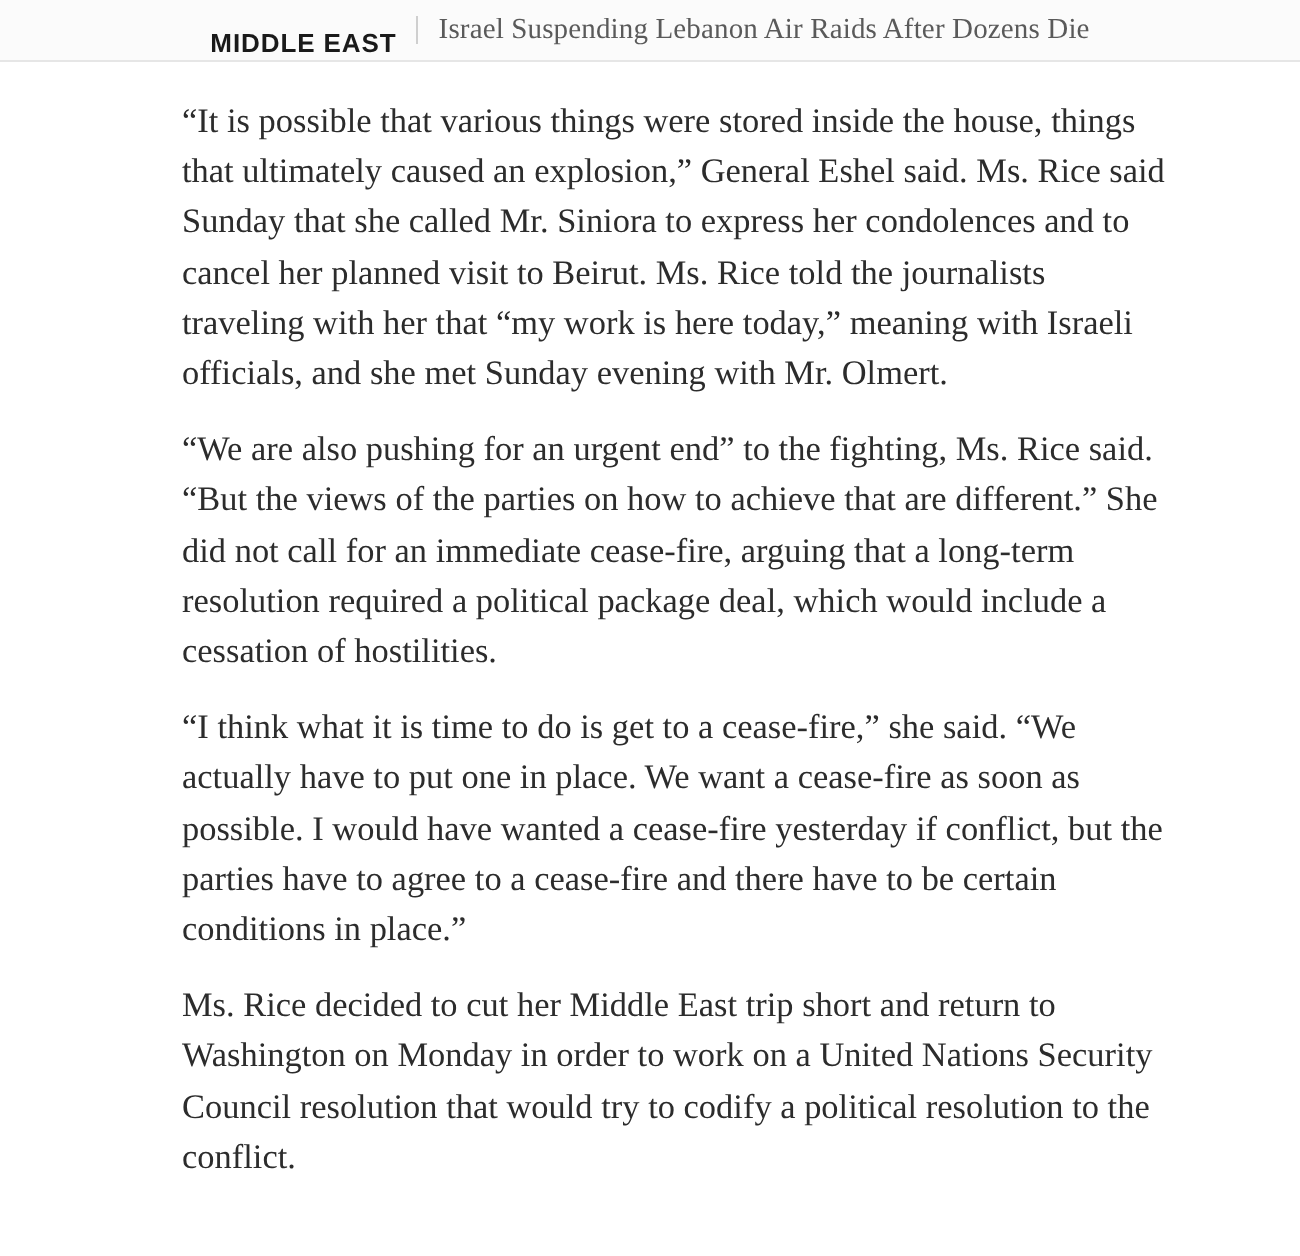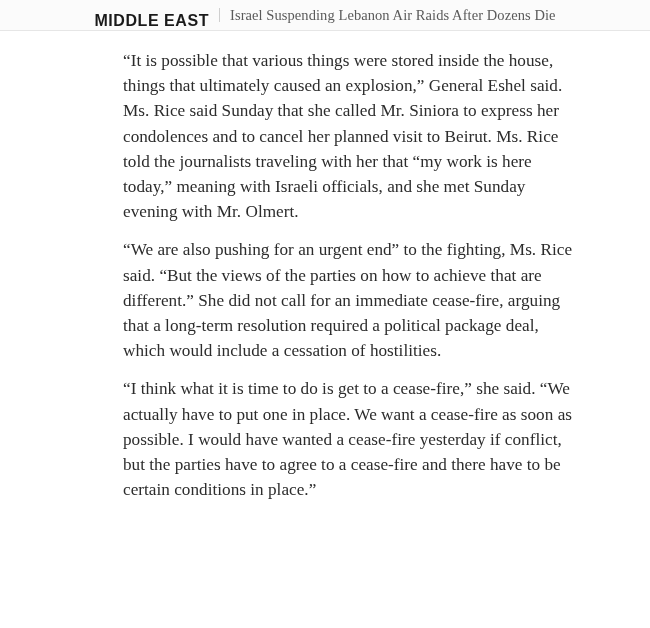--- a/index.html
+++ b/index.html
@@ -26,21 +26,21 @@
     align-items: center;
     justify-content: center;
     gap: 0;
     padding: 0 12px;
     white-space: nowrap;
     overflow: hidden;
   }
   .kicker {
     font-family: "Liberation Sans", "DejaVu Sans", sans-serif;
     font-weight: bold;
-    font-size: 16px;
+    font-size: 13px;
     letter-spacing: 0.035em;
     color: #1a1a1a;
     text-transform: uppercase;
     line-height: 1;
     margin-top: 12px;
   }
   .kicker-divider {
     display: inline-block;
     width: 1px;
     height: 14px;
@@ -54,21 +54,20 @@
     color: #5a5a5a;
     line-height: 1;
     letter-spacing: 0.005em;
     text-align: right;
   }
 
   
   .article-body {
     box-sizing: border-box;
     padding: 17px 67px 0 91px;
-    margin-left: 32px;
   }
   .article-paragraph {
     font-family: "Liberation Serif", "DejaVu Serif", serif;
     font-size: 17.2px;
     line-height: 25.2px;
     color: #2c2c2c;
     margin: 0 0 13px 0;
     text-align: left;
     letter-spacing: 0.001em;
   }
@@ -82,13 +81,14 @@
 <div class="article-header">
   <span class="kicker">MIDDLE EAST</span>
   <span class="kicker-divider"></span>
   <span class="headline">Israel Suspending Lebanon Air Raids After Dozens Die</span>
 </div>
 
 <div class="article-body">
   <p class="article-paragraph">“It is possible that various things were stored inside the house, things that ultimately caused an explosion,” General Eshel said. Ms. Rice said Sunday that she called Mr. Siniora to express her condolences and to cancel her planned visit to Beirut. Ms. Rice told the journalists traveling with her that “my work is here today,” meaning with Israeli officials, and she met Sunday evening with Mr. Olmert.</p>
   <p class="article-paragraph">“We are also pushing for an urgent end” to the fighting, Ms. Rice said. “But the views of the parties on how to achieve that are different.” She did not call for an immediate cease-fire, arguing that a long-term resolution required a political package deal, which would include a cessation of hostilities.</p>
   <p class="article-paragraph">“I think what it is time to do is get to a cease-fire,” she said. “We actually have to put one in place. We want a cease-fire as soon as possible. I would have wanted a cease-fire yesterday if conflict, but the parties have to agree to a cease-fire and there have to be certain conditions in place.”</p>
+  <p class="article-paragraph">Ms. Rice decided to cut her Middle East trip short and return to Washington on Monday in order to work on a United Nations Security Council resolution that would try to codify a political resolution to the conflict.</p>
 </div>
 
 </body></html>

